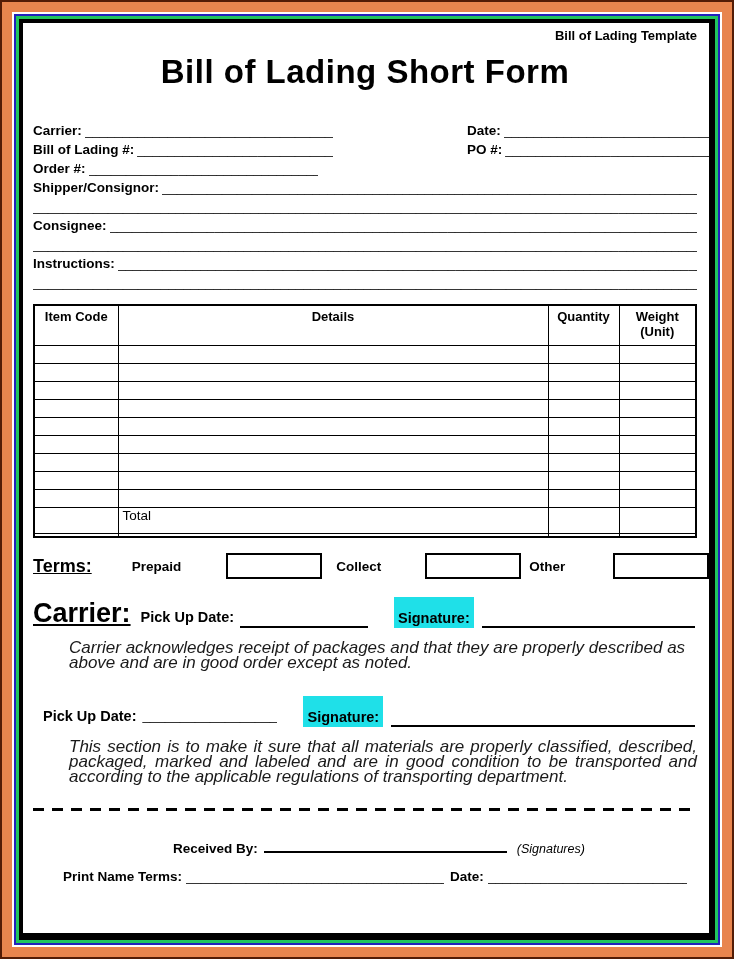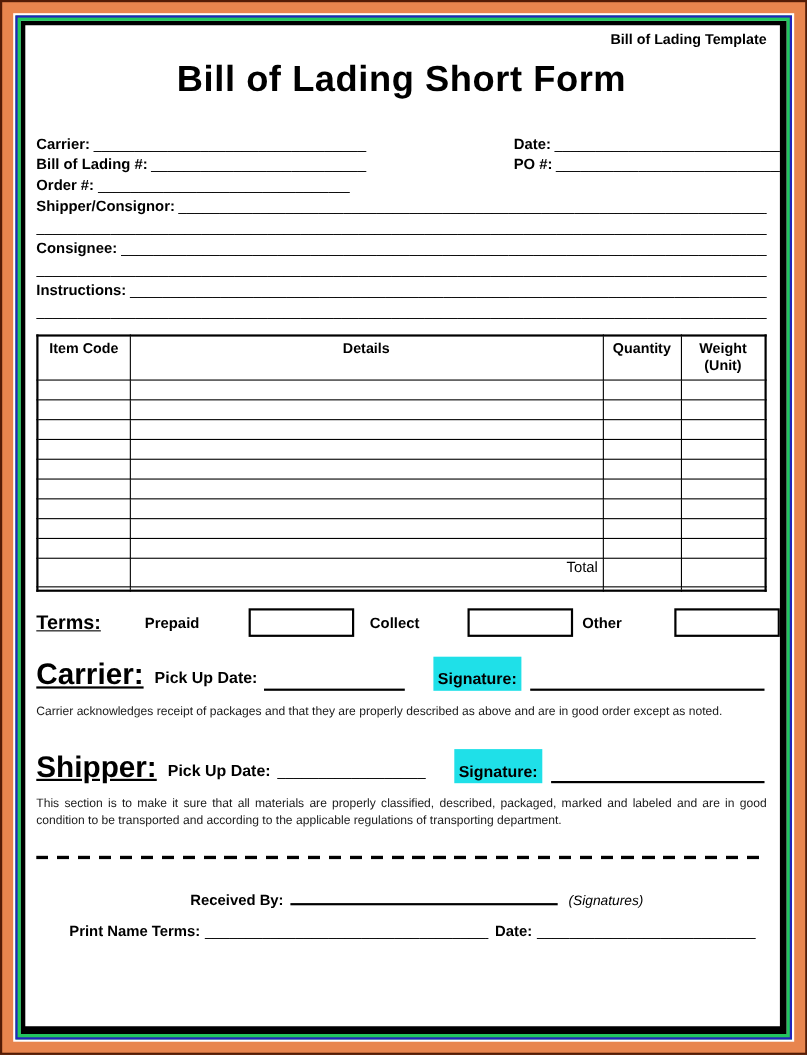--- a/index.html
+++ b/index.html
@@ -24,41 +24,41 @@
   .halfR{display:flex;flex:1;align-items:baseline;margin-left:134px;}
   .w285{width:285px;flex:none;display:flex;align-items:baseline;}
 
   table.items{width:100%;border-collapse:collapse;margin-top:12px;}
   table.items th, table.items td{border:1px solid #000;padding:0 4px;}
   table.items{border:2px solid #000;}
   table.items th{font-size:13px;font-weight:bold;vertical-align:top;padding-top:3px;height:40px;}
   table.items tbody td{height:18px;}
   .col-item{width:84px;} .col-qty{width:71px;} .col-wt{width:77px;}
   .total-row td{height:26px;vertical-align:top;padding-top:3px;}
-  .total-cell{text-align:right;font-size:13.5px;padding-right:6px;margin-left:28px;}
+  .total-cell{font-size:13.5px;padding-right:6px;margin-left:28px;}
   .skinny td{height:4px;padding:0;}
 
   .terms{display:flex;align-items:center;margin-top:15px;}
   .terms-h{font-size:18px;font-weight:bold;text-decoration:underline;}
   .term-lbl{font-size:13.5px;font-weight:bold;}
   .term-box{width:96px;height:26px;border:2px solid #000;background:#fff;flex:none;}
   .ml40{margin-left:40px;} .ml45{margin-left:45px;} .ml14{margin-left:14px;}
   .ml44{margin-left:44px;} .ml8{margin-left:8px;} .ml48{margin-left:48px;}
 
   .sigrow{display:flex;align-items:flex-end;margin-top:18px;}
   .sec-h{font-size:27px;font-weight:bold;text-decoration:underline;line-height:30px;}
   .pick-lbl{font-size:14.5px;font-weight:bold;margin-left:10px;line-height:22px;}
   .solid-line{display:inline-block;border-bottom:2px solid #000;height:20px;}
   .pick-line{width:128px;margin-left:6px;flex:none;}
   .dash-line{width:135px;margin-left:6px;flex:none;overflow:hidden;white-space:nowrap;
              font-size:13.5px;line-height:22px;}
   .hl{background:var(--cyan);font-size:14.5px;font-weight:bold;
       padding:13px 4px 2px 4px;margin-left:26px;flex:none;}
   .sig-line{flex:1 1 auto;margin-left:8px;margin-right:2px;}
-  .note{margin-top:12px;font-size:11px;color:#1a1a1a;line-height:15px;}
+  .note{margin-top:12px;font-style:italic;font-size:17px;color:#1a1a1a;line-height:15px;margin-left:36px;}
   .note2{text-align:justify;margin-top:12px;}
 
   .divider{margin-top:24px;height:3px;
            background:repeating-linear-gradient(90deg,#000 0 11px,transparent 11px 19px);}
   .recv-h{margin-top:11px;text-align:center;font-weight:bold;font-size:17px;}
   .recv-row{display:flex;align-items:baseline;margin:22px 55px 16px 140px;height:20px;}
   .recv-lbl{font-size:13.5px;font-weight:bold;flex:none;}
   .recv-line{width:243px;margin-left:6px;}
   .sig-note{font-style:italic;font-size:12.5px;margin-left:10px;flex:none;}
   .print-row{display:flex;align-items:baseline;margin:2px 10px 0 30px;height:20px;font-size:13.5px;}
@@ -227,21 +227,20 @@
     <div class="sigrow">
       <span class="sec-h">Carrier:</span>
       <span class="pick-lbl">Pick Up Date:</span>
       <span class="solid-line pick-line"></span>
       <span class="hl">Signature:</span>
       <span class="solid-line sig-line"></span>
     </div>
     <div class="note">Carrier acknowledges receipt of packages and that they are properly described as above and are in good order except as noted.</div>
 
     <div class="sigrow" style="margin-top:26px;">
-      <span class="sec-h">Shipper:</span>
       <span class="pick-lbl">Pick Up Date:</span>
       <span class="dash-line">______________________________________________________________________________________________________________________________________________________</span>
       <span class="hl">Signature:</span>
       <span class="solid-line sig-line"></span>
     </div>
     <div class="note note2">This section is to make it sure that all materials are properly classified, described, packaged, marked and labeled and are in good condition to be transported and according to the applicable regulations of transporting department.</div>
 
     <div class="divider"></div>
 
 

